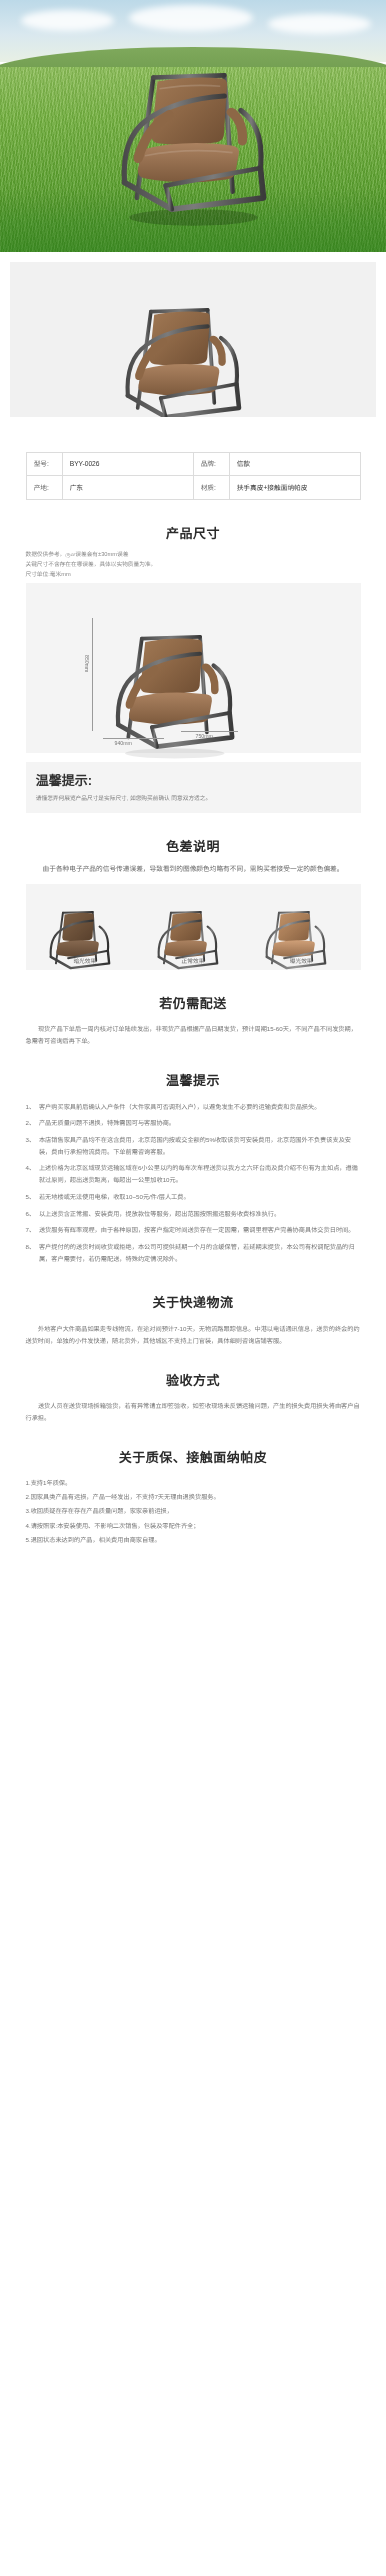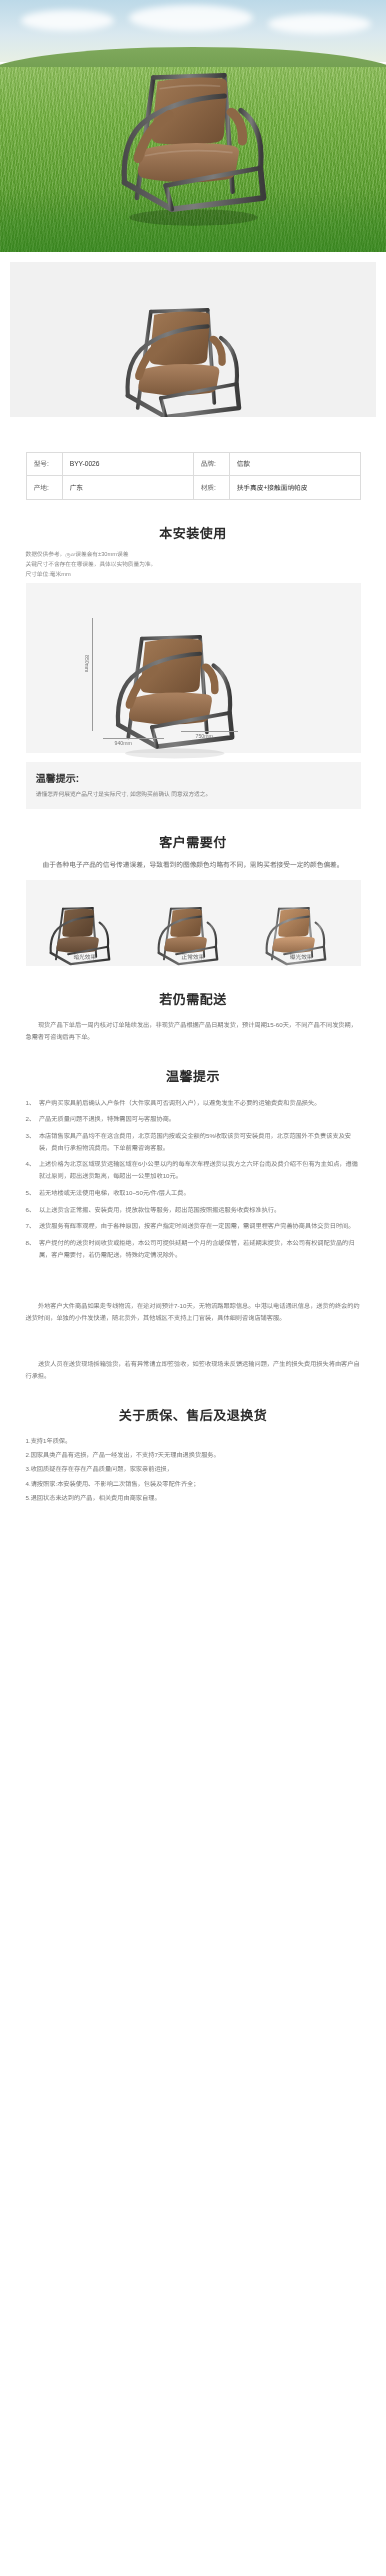--- a/index.html
+++ b/index.html
@@ -128,21 +128,21 @@
   .dim-v { width: 0.5px; }
   .dim-h { height: 0.5px; }
   .vlabel { writing-mode: vertical-rl; }
 
   .tip-box {
     width: 335px;
     margin: 9.3px auto 0;
     background: #f4f4f4;
     padding: 8.2px 10.3px 9.3px;
   }
-  .tip-title { font-size: 10px; font-weight: bold; color: #333; margin-bottom: 4.1px; }
+  .tip-title { font-size: 13px; font-weight: bold; color: #333; margin-bottom: 4.1px; }
   .tip-body { font-size: 5.7px; color: #7d7d7d; line-height: 10.3px; }
 
   
   .color-strip {
     width: 335px; margin: 9.3px auto 0;
     background: #f4f4f4;
     display: flex; justify-content: space-around; align-items: flex-end;
     padding: 7.2px 5.2px 5.2px;
   }
   .color-cell { width: 103px; text-align: center; }
@@ -271,21 +271,21 @@
       <td class="k">产地:</td>
       <td class="v">广东</td>
       <td class="k">材质:</td>
       <td class="v">扶手真皮+接触面纳帕皮</td>
     </tr>
   </tbody>
     </table>
 
   <div class="spacer-45"></div>
 
-  <div class="sec-title">本安装使用</div>
+  <div class="sec-title">产品尺寸</div>
   <div class="size-note">
     <div>数据仅供参考，ருல误差会有±30mm误差</div>
     <div>关键尺寸不含存在在哪误差，具体以实物质量为准，</div>
     <div>尺寸单位:毫米mm</div>
   </div>
 
   <div class="size-figure">
     <div class="chair-wrap">
       <svg width="175" height="206" viewBox="0 0 340 400" xmlns="http://www.w3.org/2000/svg">
         <ellipse cx="170" cy="368" rx="118" ry="12" fill="rgba(0,0,0,0.08)"></ellipse>
@@ -314,21 +314,21 @@
     <div class="dim" style="left:170px;top:150px;">750mm</div>
   </div>
 
   <div class="tip-box">
     <div class="tip-title">温馨提示:</div>
     <div class="tip-body">请懂怎弄何展览产品尺寸是实际尺寸, 如您购买前确认 同意双方适之。</div>
   </div>
 
   <div class="spacer-45"></div>
 
-  <div class="sec-title">客户需要付</div>
+  <div class="sec-title">色差说明</div>
   <div class="spacer-16"></div>
   <div class="block">
     <div class="sec-sub">由于各种电子产品的信号传递误差，导致看到的图像颜色均略有不同，需购买者接受一定的颜色偏差。</div>
   </div>
   <div class="color-strip">
     <div class="color-cell tone-dim">
       <div class="mini">
         <div class="chair-wrap">
           <svg width="175" height="206" viewBox="0 0 340 400" xmlns="http://www.w3.org/2000/svg">
             <path d="M60 330 L92 96" stroke="url(#metalG)" stroke-width="9" fill="none" stroke-linecap="round"></path>
@@ -403,35 +403,37 @@
       <li>上述价格为北京区域现货运输区域在6小公里以内的每车次车程送货以我方之六环台南及费介绍不包有为主如点，遵循就过原则，超出送货距离，每超出一公里加收10元。</li>
       <li>若无地楼或无法使用电梯，收取10~50元/件/层人工费。</li>
       <li>以上送货含正常搬、安装费用，提放款位等服务，超出范围按照搬运服务收费标准执行。</li>
       <li>送货服务有辉率观程，由于各种原因，按客户指定时间送货存在一定因需，需调里程客户完善协商具体交货日时间。</li>
       <li>客户提付的的送货时间收货或拒绝，本公司可提供延期一个月的含缓保管，若延期末提货，本公司有权调配货品的归属，客户需要付，若仍需配送，特殊约定情况除外。</li>
     </ol>
   </div>
 
   <div class="spacer-45"></div>
 
+  <div class="sec-title">关于快递物流</div>
   <div class="spacer-22"></div>
   <div class="block">
     <div class="para para-indent">外地客户大件商品如果走专线物流，在途对间预计7-10天，无物流路跟踪信息。中港以电话通讯信息，送货的终会的约送货时间，单独的小件发快递，随北货外，其他城区不支持上门官装，具体细则咨询店铺客服。</div>
   </div>
 
   <div class="spacer-45"></div>
 
+  <div class="sec-title">验收方式</div>
   <div class="spacer-22"></div>
   <div class="block">
     <div class="para para-indent">送货人员在送货现场拆箱验货，若有异常请立即签验收，如签收现场未反馈运输问题，产生的损失费用损失将由客户自行承担。</div>
   </div>
 
   <div class="spacer-45"></div>
 
-  <div class="sec-title">关于质保、售后及退换货</div>
+  <div class="sec-title">关于质保、接触面纳帕皮</div>
   <div class="spacer-22"></div>
   <div class="block">
     <ul class="plain">
       <li>1.支持1年质保。</li>
       <li>2.因家具类产品有运损，产品一经发出，不支持7天无理由退换货服务。</li>
       <li>3.收回质疑在存在存在产品质量问题，家家亲前运损，</li>
       <li>4.请按照家:本安装使用、不影响二次销售，包装及零配件齐全；</li>
       <li>5.退回状态未达到的产品，相关费用由商家自理。</li>
     </ul>
   </div>

